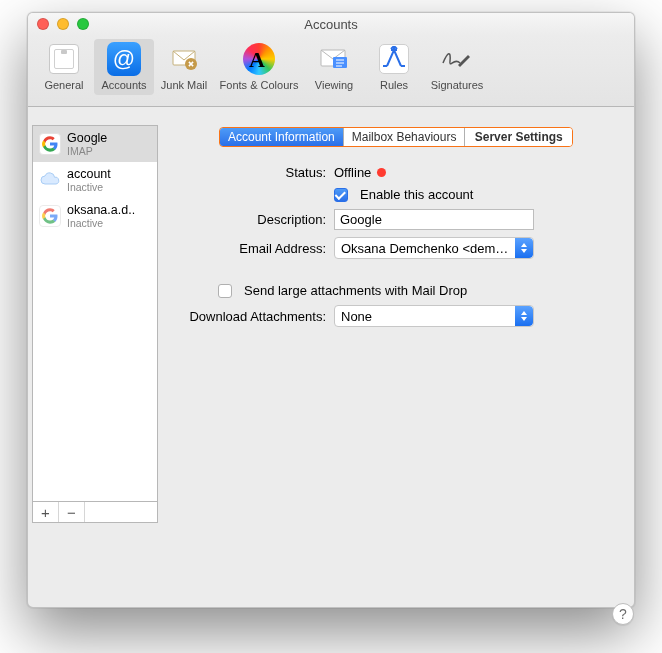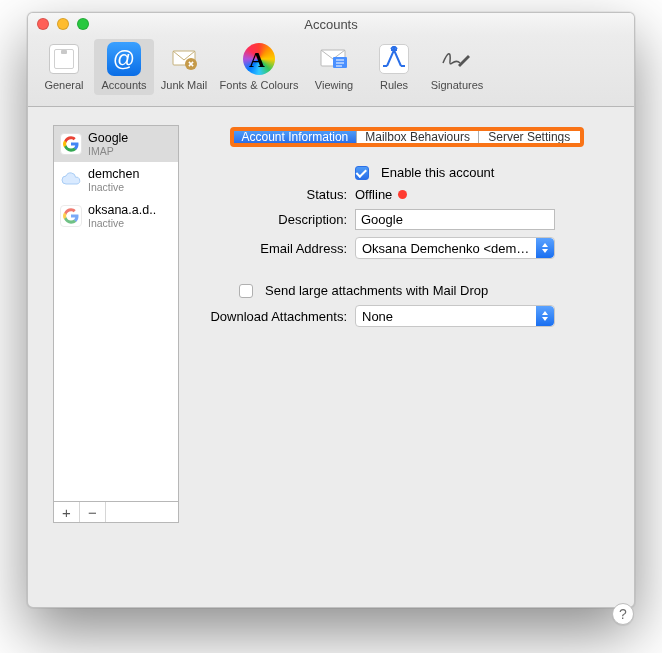--- a/index.html
+++ b/index.html
@@ -67,21 +67,21 @@
   .tbitem.selected { background:#d7d7d7; }
   .tbicon {
     width:34px; height:34px; border-radius:6px;
     display:flex; align-items:center; justify-content:center;
     margin-bottom:3px;
   }
 
   .content {
     flex:1;
     display:flex;
-    padding: 18px 16px 16px 25px;
+    padding: 18px 16px 16px 4px;
     gap: 16px;
   }
 
   .sidebar-wrap {
     display:flex; flex-direction:column;
   }
   .sidebar {
     width: 126px;
     height: 376px;
     background:#fff;
@@ -121,37 +121,37 @@
   .main {
     flex:1;
     display:flex; flex-direction:column;
     padding-top: 2px;
   }
 
   .tabs {
     display:flex;
     width: 354px;
     height: 20px;
-    border:4px solid #f97316;
+    border:1px solid #f97316;
     border-radius:4px;
     overflow:hidden;
     margin: 0 auto 18px auto;
     background:#fff;
   }
   .tab {
     flex:1;
     display:flex; align-items:center; justify-content:center;
     font-size:12px;
     border-right:1px solid #b0b0b0;
     color:#333;
     background:#fff;
     padding:0 8px;
     white-space:nowrap;
   }
-  .tab:last-child{border-right:none;}
+  .tab:last-child{border-right:none;font-weight:bold;}
   .tab.active {
     background: linear-gradient(#4e9bf7,#2a6fe8);
     color:#fff;
   }
 
   .form { display:flex; flex-direction:column; gap:7px; }
   .row { display:flex; align-items:center; }
   .lbl {
     width: 160px;
     text-align:right;
@@ -370,21 +370,21 @@
             <span class="sb-sub">IMAP</span>
           </div>
         </div>
         <div class="sb-row">
           <div class="sb-icon">
             <svg width="22" height="22" viewBox="0 0 22 22">
                 <path d="M17 15H6a4 4 0 0 1 0-8 5 5 0 0 1 9.6 1.3A3.3 3.3 0 0 1 17 15z" fill="#d9eaff" stroke="#a9cdf5"></path>
               </svg>
           </div>
           <div class="sb-text">
-            <span class="sb-name">demchen</span>
+            <span class="sb-name">account</span>
             <span class="sb-sub">Inactive</span>
           </div>
         </div>
         <div class="sb-row">
           <div class="sb-icon" style="background:#fff;border:1px solid #e3e3e3;opacity:.7;">
             <svg width="16" height="16" viewBox="0 0 48 48">
                 <path fill="#EA4335" d="M24 9.5c3.9 0 6.6 1.7 8.1 3.1l5.9-5.9C34.4 3.1 29.7 1 24 1 14.8 1 6.9 6.6 3.4 14.7l6.9 5.4C12 13.6 17.5 9.5 24 9.5z"></path>
                 <path fill="#4285F4" d="M46.5 24.5c0-1.6-.1-3.2-.4-4.7H24v9h12.7c-.5 3-2.2 5.5-4.7 7.2l7.3 5.7C43.7 37.6 46.5 31.6 46.5 24.5z"></path>
                 <path fill="#FBBC05" d="M10.3 28.1c-.5-1.4-.8-2.9-.8-4.6s.3-3.2.8-4.6l-6.9-5.4C1.2 17 0 20.4 0 24s1.2 7 3.4 10.5l6.9-5.4z"></path>
                 <path fill="#34A853" d="M24 47c6.5 0 11.9-2.1 15.9-5.8l-7.3-5.7c-2 1.4-4.7 2.3-8.6 2.3-6.5 0-12-4.1-13.7-9.9l-6.9 5.4C6.9 41.4 14.8 47 24 47z"></path>
@@ -407,32 +407,32 @@
 
       <div class="tabs">
         <div class="tab active">Account Information</div>
         <div class="tab">Mailbox Behaviours</div>
         <div class="tab">Server Settings</div>
       </div>
 
       <div class="form">
 
         <div class="row">
+          <div class="lbl">Status:</div>
+          <div class="val">
+            <span>Offline</span>
+            <span class="status-dot"></span>
+          </div>
+        </div>
+
+        <div class="row">
           <div class="lbl"></div>
           <div class="val">
             <span class="chk checked"></span>
             <span>Enable this account</span>
-          </div>
-        </div>
-
-        <div class="row">
-          <div class="lbl">Status:</div>
-          <div class="val">
-            <span>Offline</span>
-            <span class="status-dot"></span>
           </div>
         </div>
 
         <div class="row">
           <div class="lbl">Description:</div>
           <div class="val">
             <input class="text" value="Google" style="">
           </div>
         </div>
 

